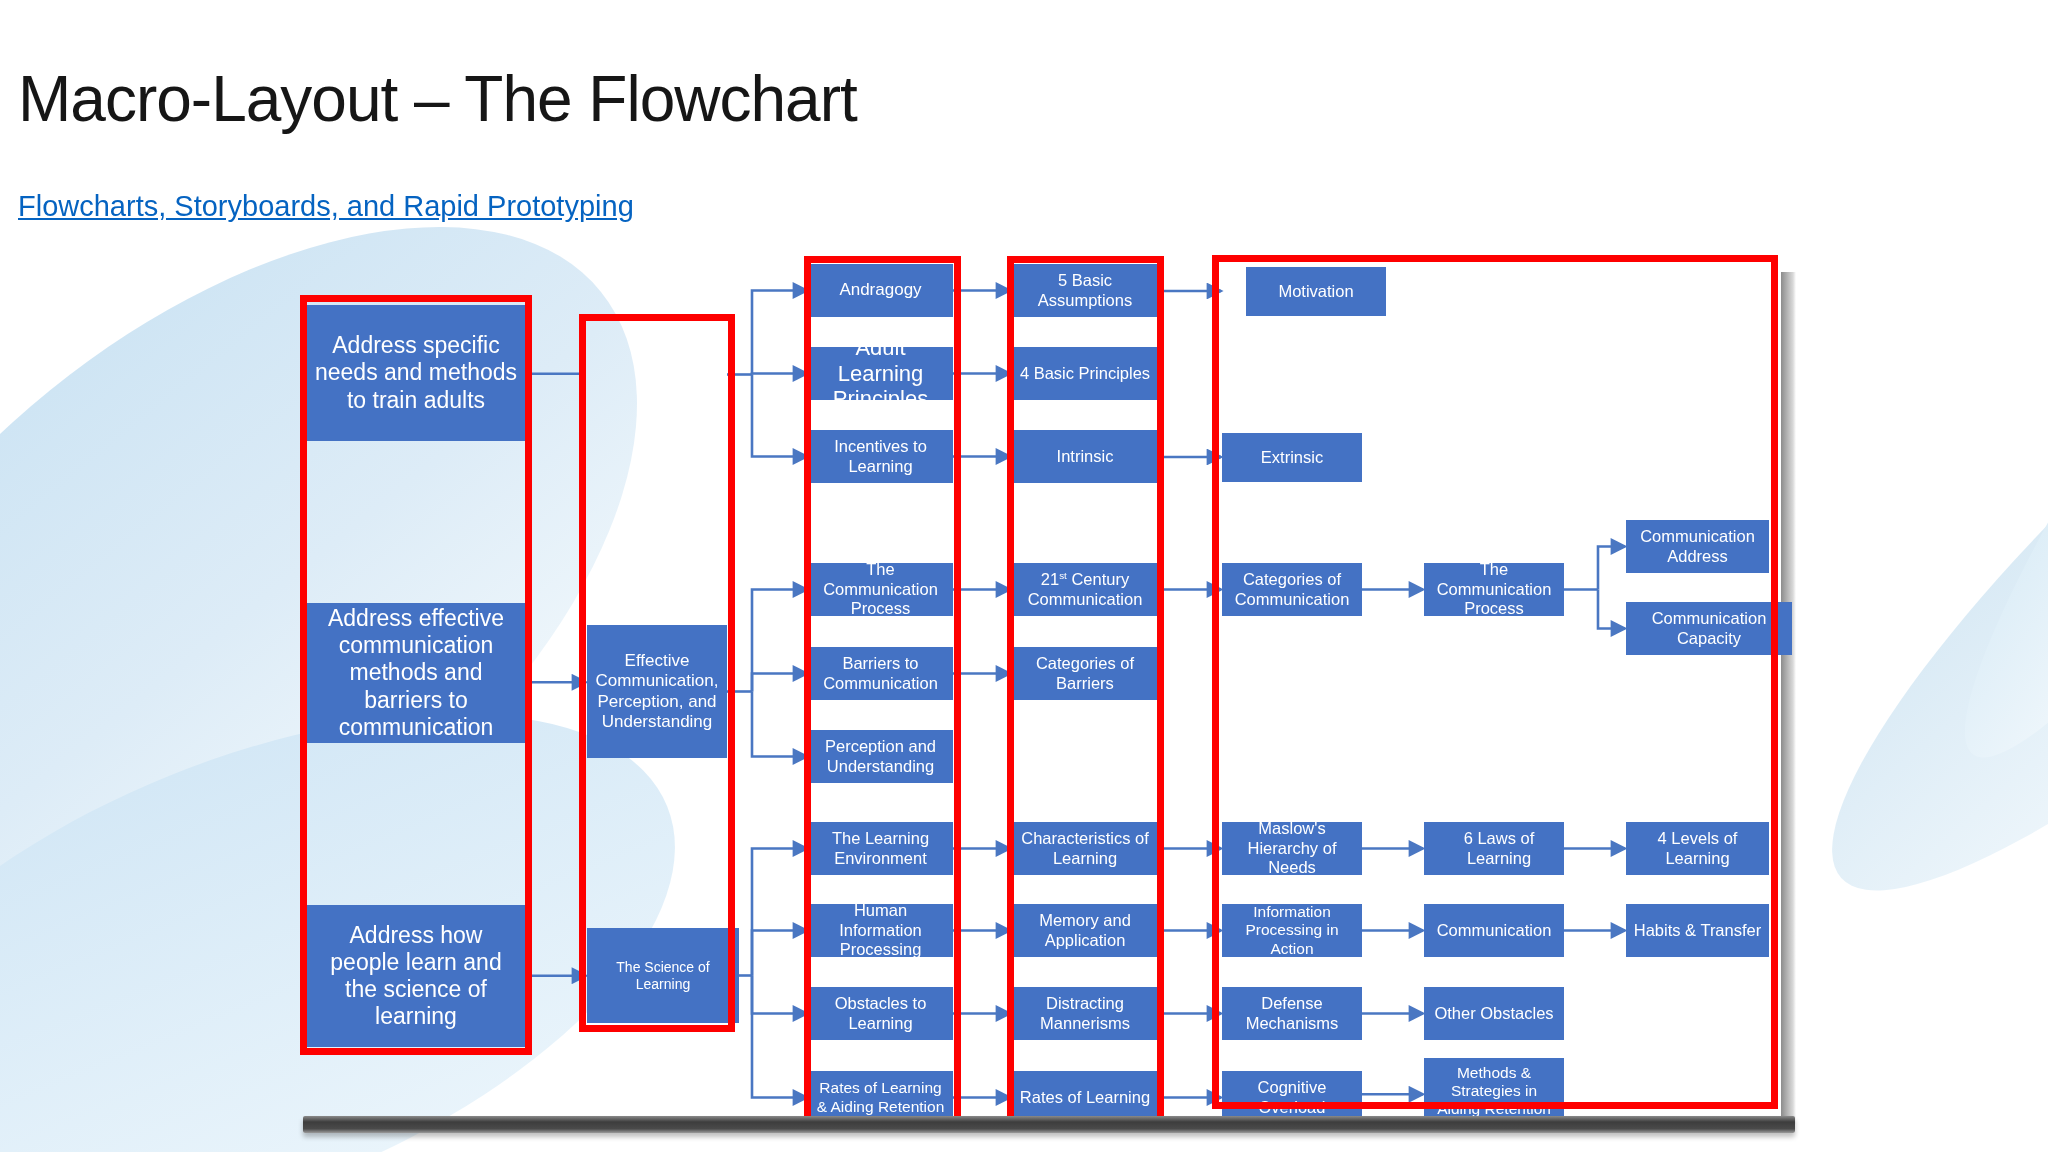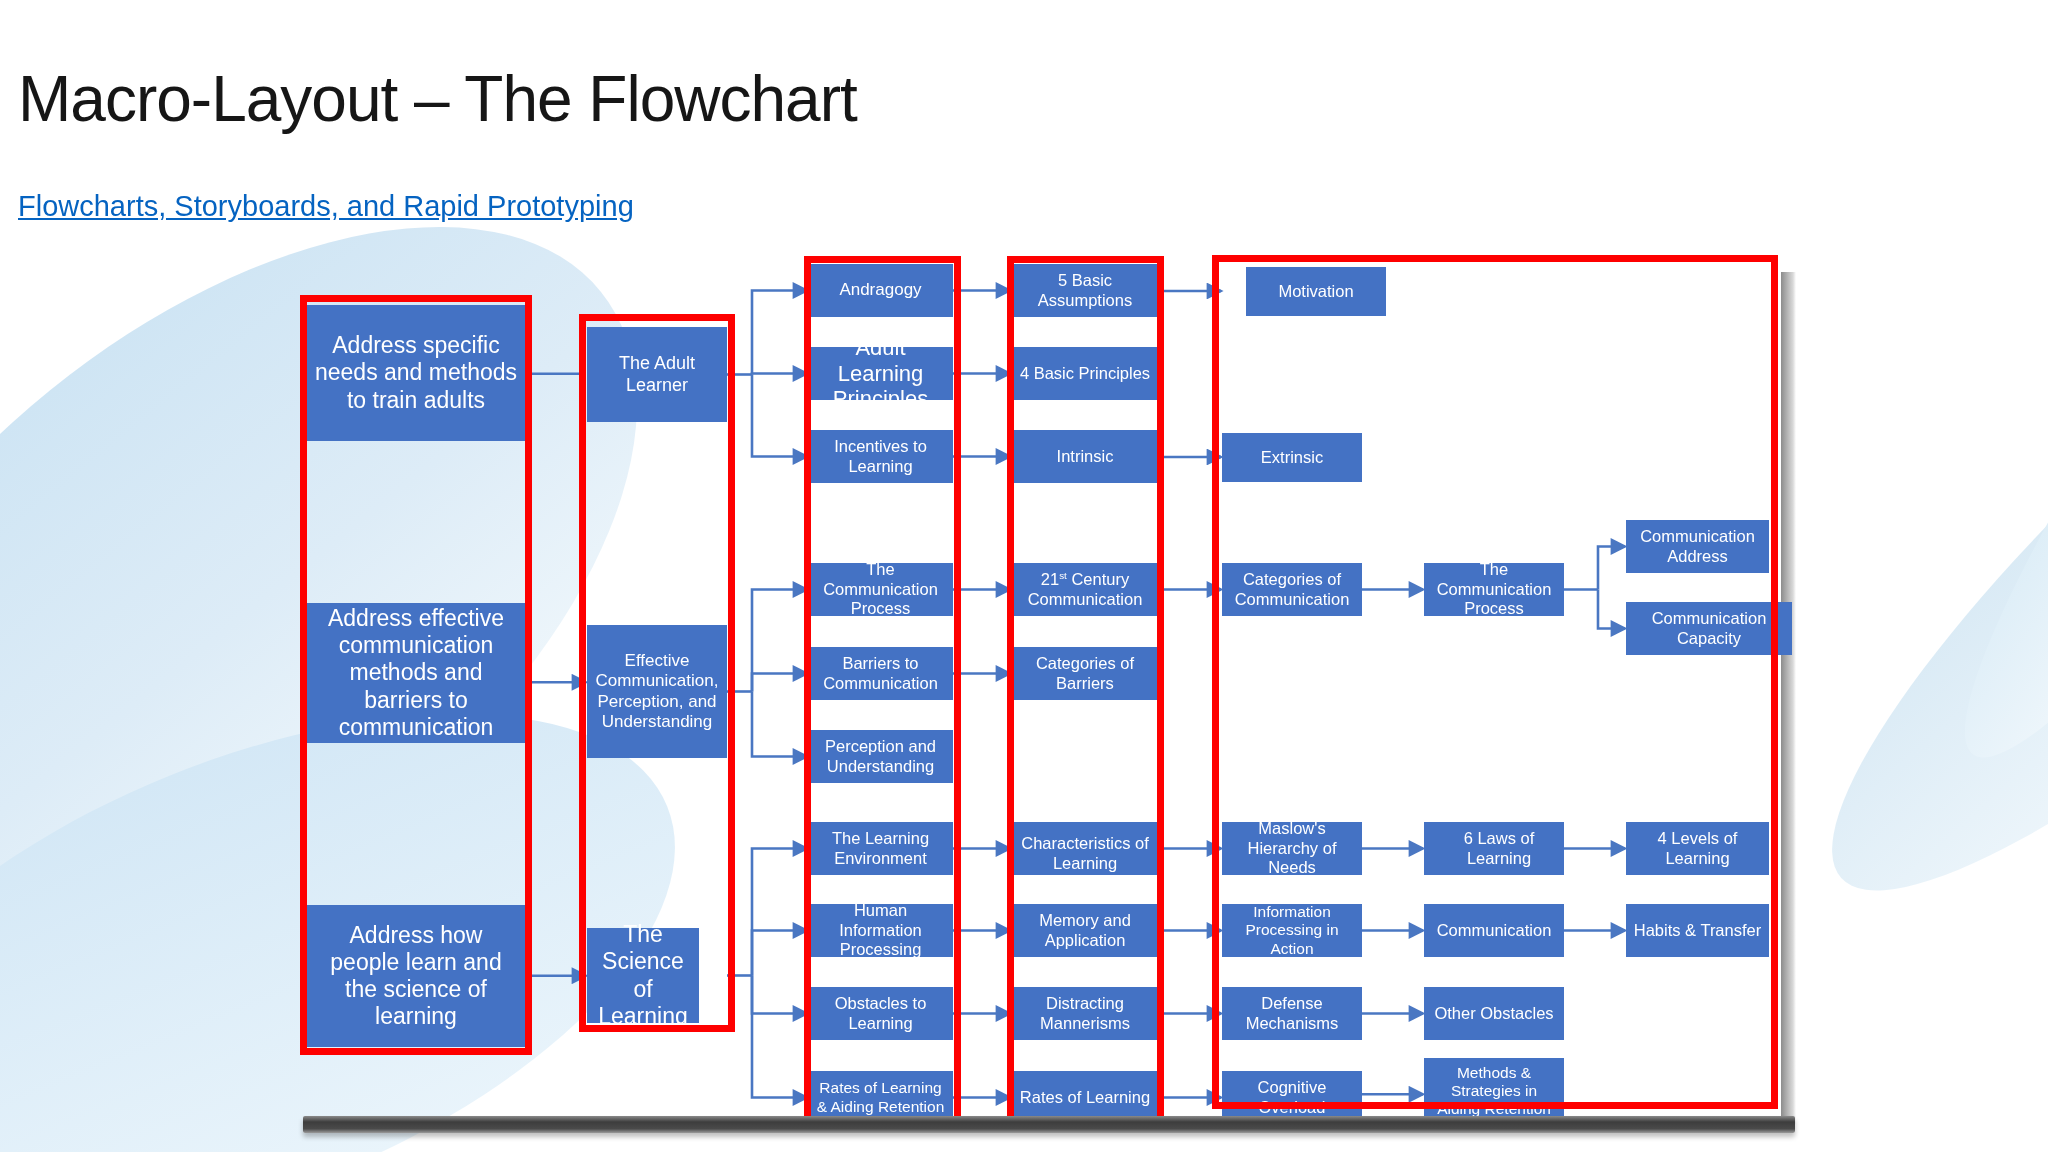--- a/index.html
+++ b/index.html
@@ -118,27 +118,24 @@
     </svg>
     <div class="node" style="left: 306px; top: 305px; width: 220px; height: 136px; font-size: 23px;">
       <span>Address specific needs and methods to train adults</span>
     </div>
     <div class="node" style="left: 306px; top: 603px; width: 220px; height: 140px; font-size: 23px;">
       <span>Address effective communication methods and barriers to communication</span>
     </div>
     <div class="node" style="left: 306px; top: 905px; width: 220px; height: 142px; font-size: 23px;">
       <span>Address how people learn and the science of learning</span>
     </div>
-    <div class="node" style="left: 587px; top: 327px; width: 140px; height: 95px; font-size: 18px;">
-      <span>The Adult Learner</span>
-    </div>
     <div class="node" style="left: 587px; top: 625px; width: 140px; height: 133px; font-size: 17px;">
       <span>Effective Communication, Perception, and Understanding</span>
     </div>
-    <div class="node" style="left: 587px; top: 928px; width: 112px; height: 95px; font-size: 23px;">
+    <div class="node" style="left: 587px; top: 928px; width: 152px; height: 95px; font-size: 14px;">
       <span>The Science of Learning</span>
     </div>
     <div class="node" style="left: 808px; top: 264px; width: 145px; height: 53px; font-size: 17px;">
       <span>Andragogy</span>
     </div>
     <div class="node" style="left: 808px; top: 347px; width: 145px; height: 53px; font-size: 22px; align-items: center;">
       <span>Adult Learning Principles</span>
     </div>
     <div class="node" style="left: 808px; top: 430px; width: 145px; height: 53px; font-size: 16.5px;">
       <span>Incentives to Learning</span>
@@ -172,21 +169,21 @@
     </div>
     <div class="node" style="left: 1011px; top: 430px; width: 148px; height: 53px; font-size: 16.5px;">
       <span>Intrinsic</span>
     </div>
     <div class="node" style="left: 1011px; top: 563px; width: 148px; height: 53px; font-size: 16.5px;">
       <span>21<sup>st</sup> Century Communication</span>
     </div>
     <div class="node" style="left: 1011px; top: 647px; width: 148px; height: 53px; font-size: 16.5px;">
       <span>Categories of Barriers</span>
     </div>
-    <div class="node" style="left: 1011px; top: 822px; width: 148px; height: 53px; font-size: 16.5px; align-items: flex-end;">
+    <div class="node" style="left: 1011px; top: 822px; width: 148px; height: 53px; font-size: 16.5px;">
       <span>Characteristics of Learning</span>
     </div>
     <div class="node" style="left: 1011px; top: 904px; width: 148px; height: 53px; font-size: 16.5px;">
       <span>Memory and Application</span>
     </div>
     <div class="node" style="left: 1011px; top: 987px; width: 148px; height: 53px; font-size: 16.5px;">
       <span>Distracting Mannerisms</span>
     </div>
     <div class="node" style="left: 1011px; top: 1071px; width: 148px; height: 53px; font-size: 16.5px;">
       <span>Rates of Learning</span>

